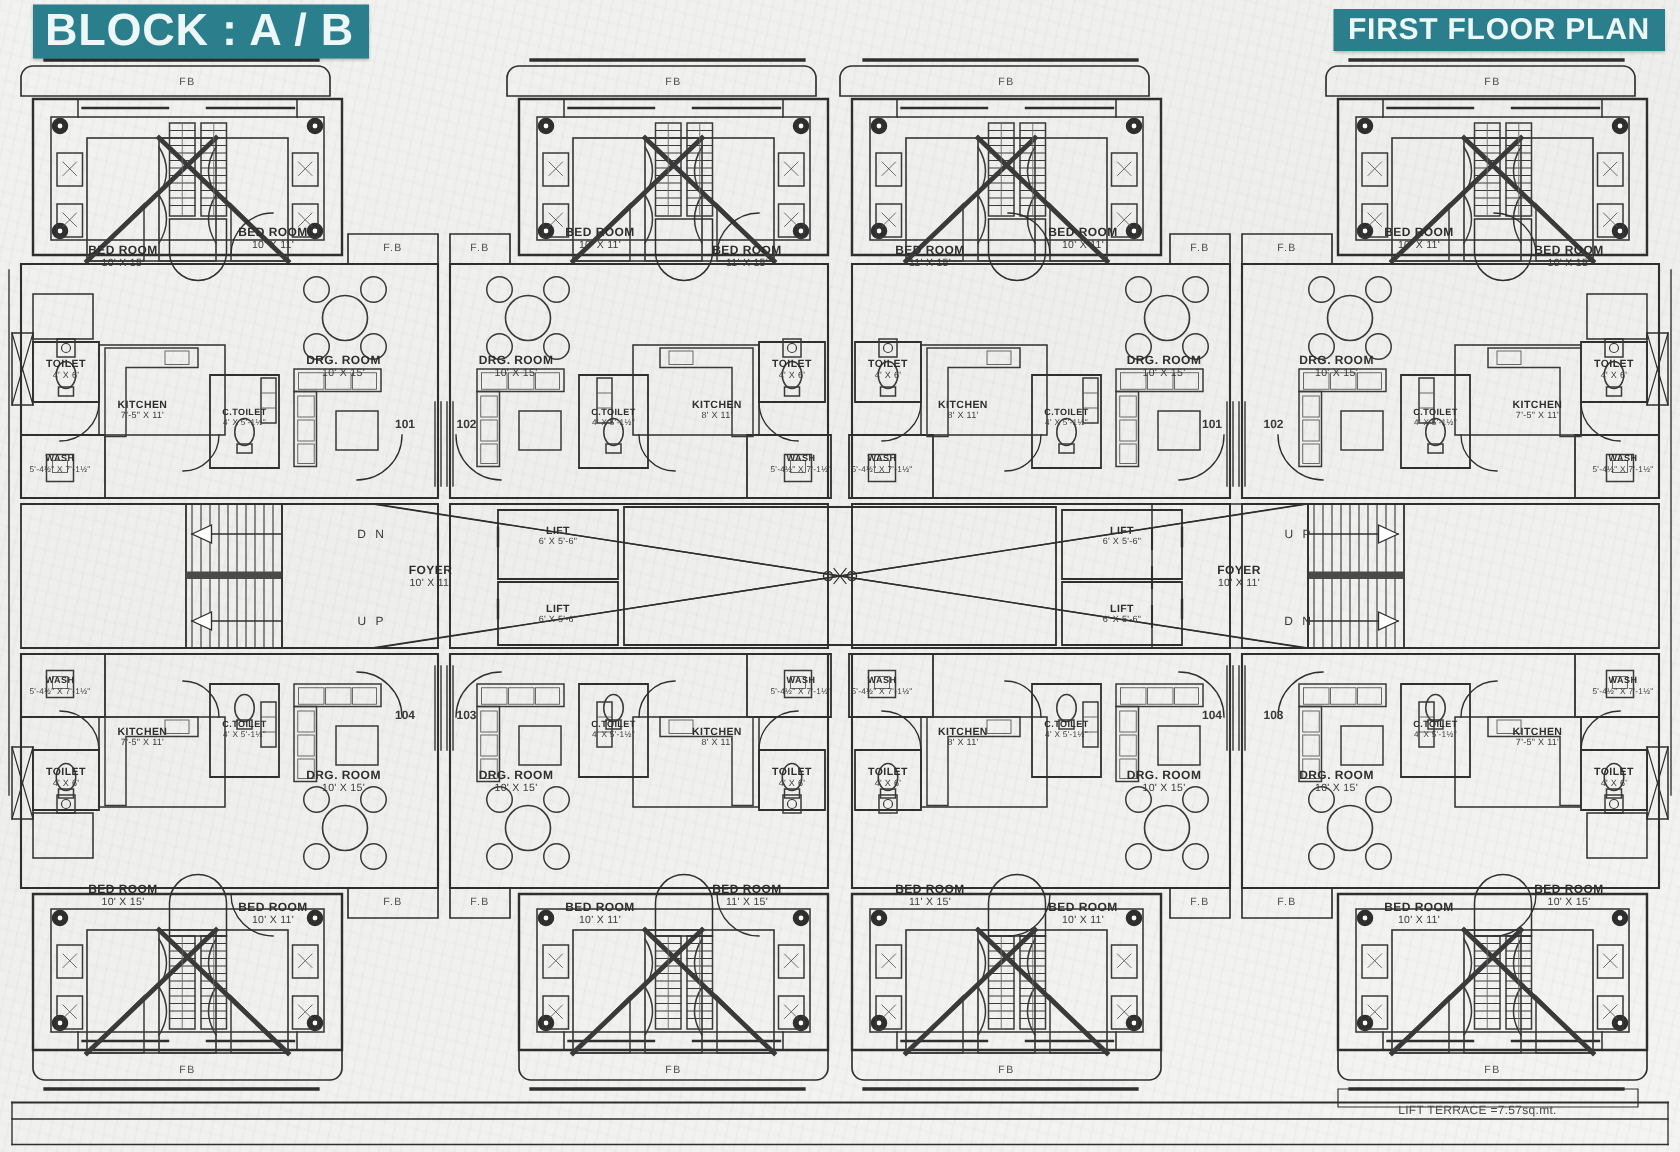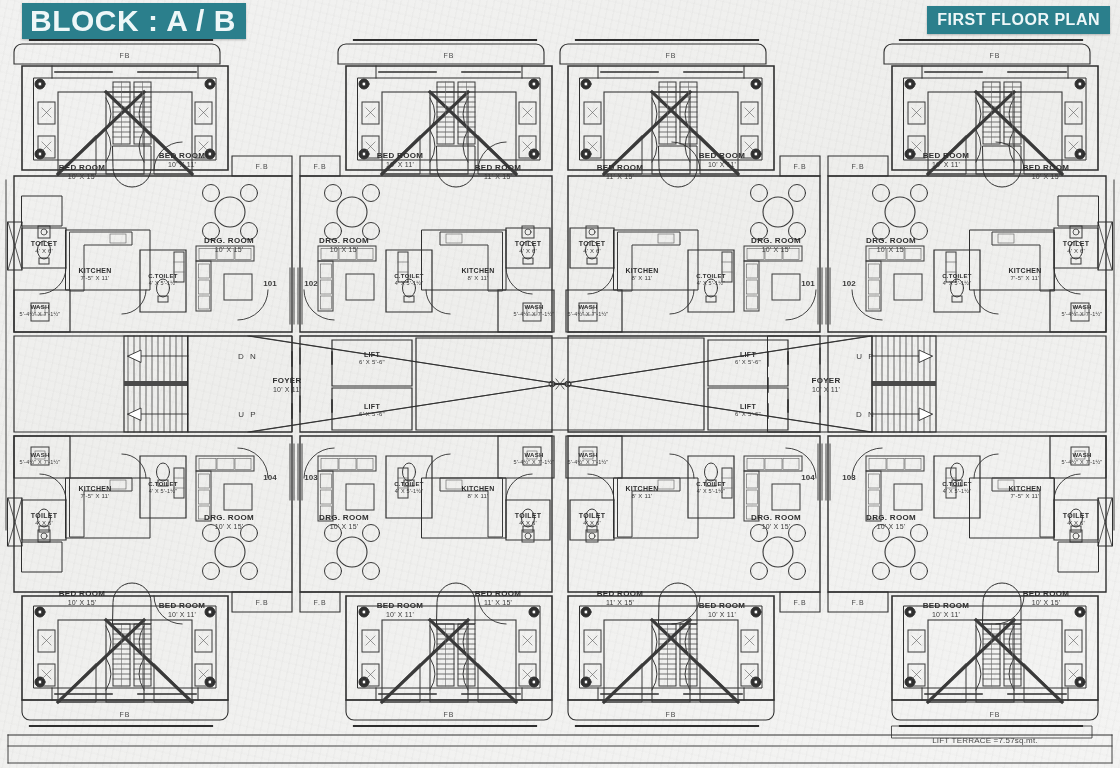--- a/index.html
+++ b/index.html
@@ -23,21 +23,21 @@
   .chip{
     position:absolute;
     background:#2b7f8c;
     color:#eef7f8;
     font-weight:bold;
     letter-spacing:.5px;
     display:flex;align-items:center;
     box-shadow:0 1px 2px rgba(0,0,0,.25);
   }
   #chip-block{left:22px;top:3px;height:36px;padding:0 10px 0 8px;font-size:30px;}
-  #chip-floor{right:10px;top:6px;height:28px;padding:0 10px;font-size:16px;}
+  #chip-floor{right:10px;top:6px;height:28px;padding:0 10px;font-size:20px;}
 
   
   .lbl{
     position:absolute;
     color:#2e2e2e;
     text-align:center;
     white-space:nowrap;
     transform:translate(-50%,-50%);
     font-family:"Liberation Sans", sans-serif;
     line-height:1.12;

